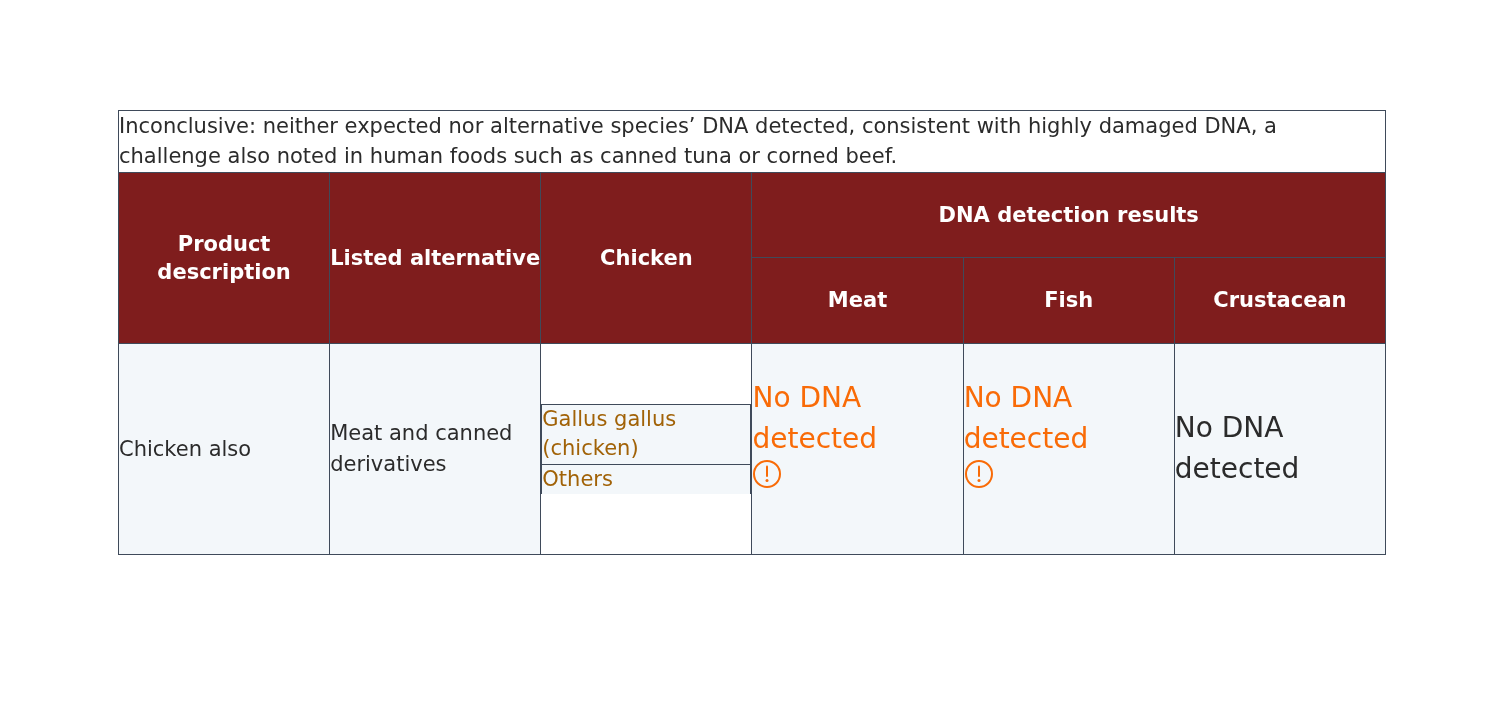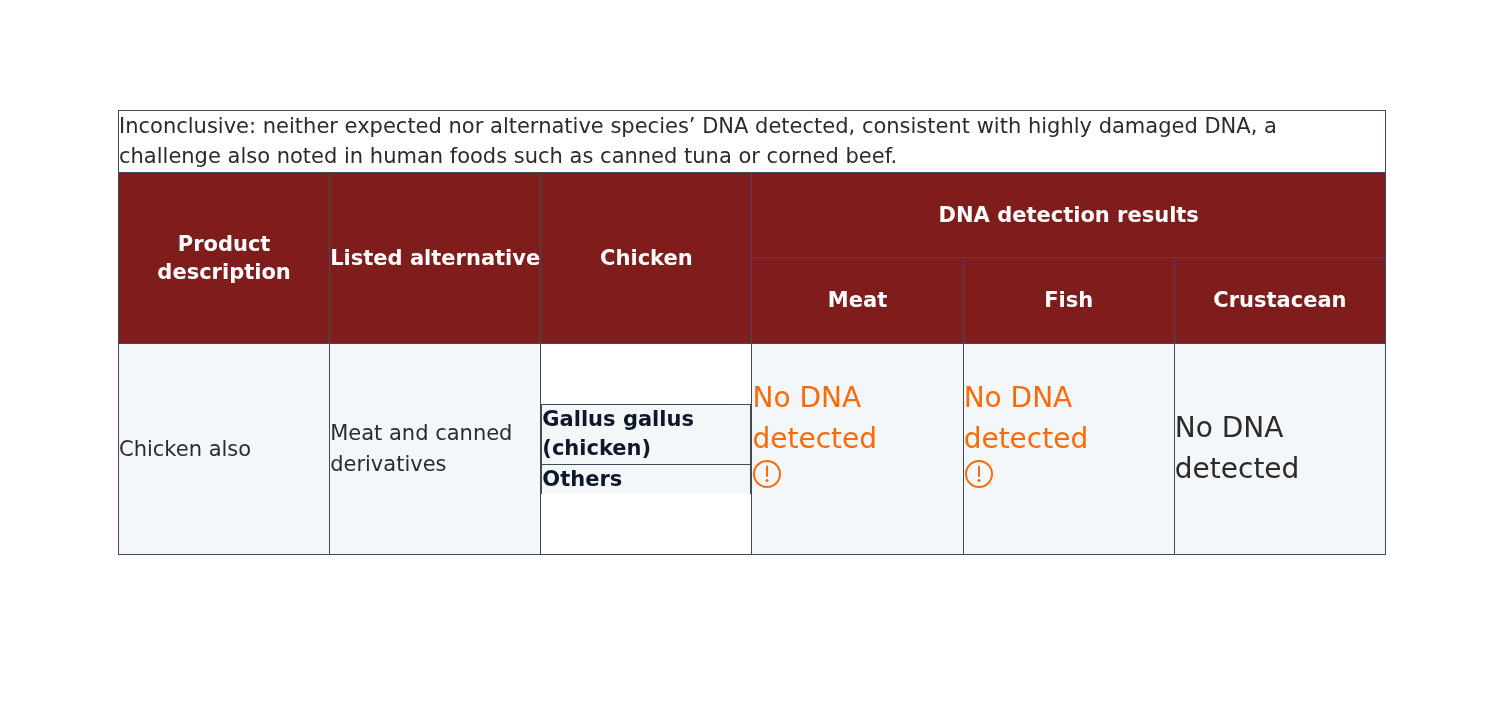--- a/index.html
+++ b/index.html
@@ -82,25 +82,24 @@
     border-collapse: collapse;
     table-layout: fixed;
     height: 100%;
   }
   .expected-inner td {
     border: none;
     border-bottom: 1px solid #3f4a5a;
     background: #f3f7fa;
     font-size: 21px;
     line-height: 1.4;
-    color: #0f172a;
+    color: #a16207;
     padding: 14px 18px;
     vertical-align: middle;
     height: 50%;
-    font-weight: bold;
   }
   .expected-inner tr:last-child td {
     border-bottom: none;
   }
 
   .result-flex {
     display: flex;
     align-items: center;
     justify-content: space-between;
     gap: 10px;

